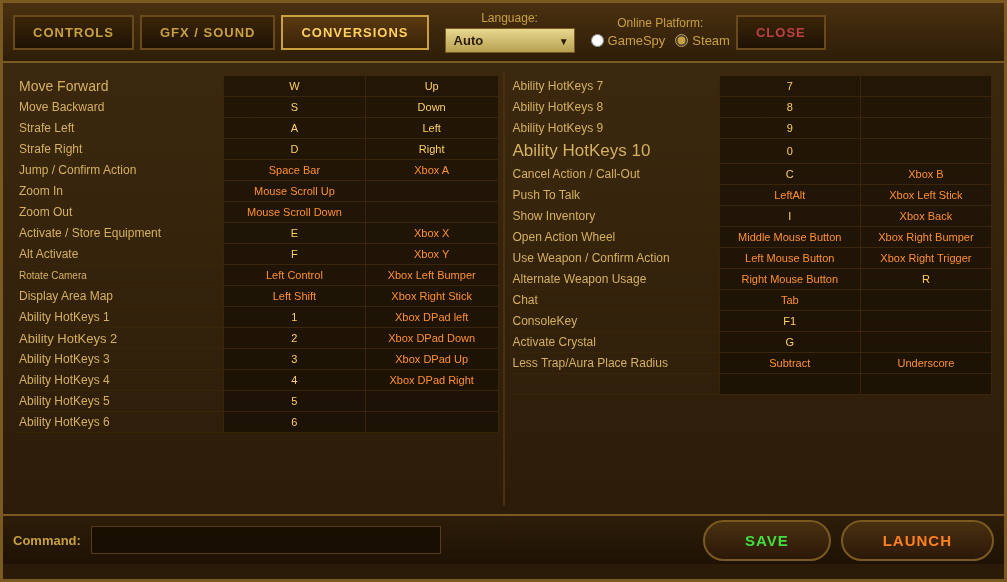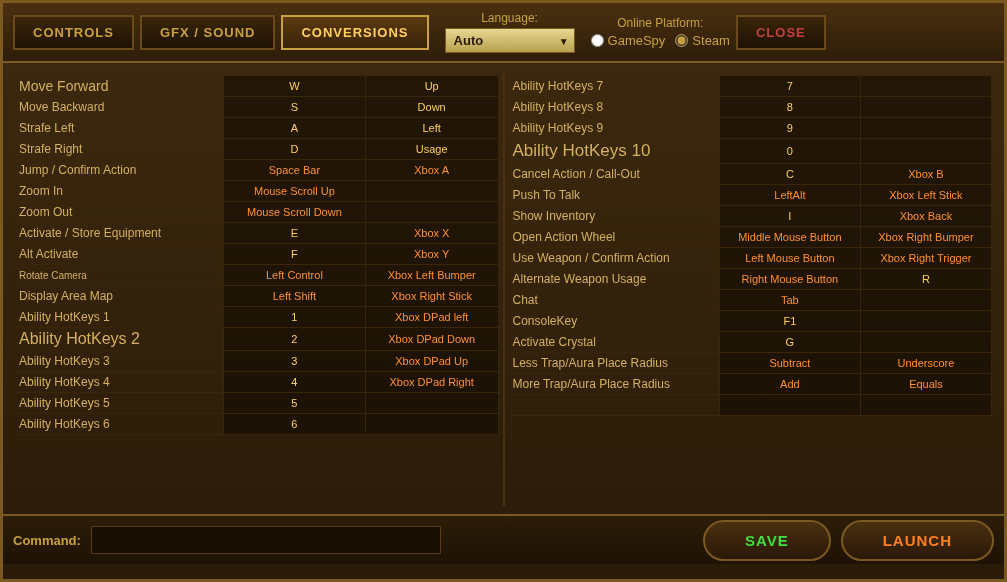--- a/index.html
+++ b/index.html
@@ -298,21 +298,21 @@
                 <td class="k1" style="color: rgb(255, 208, 96);">Down</td>
               </tr>
               <tr style="border-bottom: 1px solid rgb(58, 37, 8);">
                 <td style="color: rgb(212, 176, 96); font-size: 12px; white-space: nowrap; padding-right: 6px;">Strafe Left</td>
                 <td class="k1" style="color: rgb(255, 208, 96);">A</td>
                 <td class="k1" style="color: rgb(255, 208, 96);">Left</td>
               </tr>
               <tr style="border-bottom: 1px solid rgb(58, 37, 8);">
                 <td style="color: rgb(212, 176, 96); font-size: 12px; white-space: nowrap; padding-right: 6px;">Strafe Right</td>
                 <td class="k1" style="color: rgb(255, 208, 96);">D</td>
-                <td class="k1" style="color: rgb(255, 208, 96);">Usage</td>
+                <td class="k1" style="color: rgb(255, 208, 96);">Right</td>
               </tr>
               <tr style="border-bottom: 1px solid rgb(58, 37, 8);">
                 <td style="color: rgb(212, 176, 96); font-size: 12px; white-space: nowrap; padding-right: 6px;">Jump / Confirm Action</td>
                 <td class="k1" style="color: rgb(255, 144, 48);">Space Bar</td>
                 <td class="k1" style="color: rgb(255, 144, 48);">Xbox A</td>
               </tr>
               <tr style="border-bottom: 1px solid rgb(58, 37, 8);">
                 <td style="color: rgb(212, 176, 96); font-size: 12px; white-space: nowrap; padding-right: 6px;">Zoom In</td>
                 <td class="k1" style="color: rgb(255, 144, 48);">Mouse Scroll Up</td>
                 <td class="k1"></td>
@@ -341,21 +341,21 @@
                 <td style="color: rgb(212, 176, 96); font-size: 12px; white-space: nowrap; padding-right: 6px;">Display Area Map</td>
                 <td class="k1" style="color: rgb(255, 144, 48);">Left Shift</td>
                 <td class="k1" style="color: rgb(255, 144, 48);">Xbox Right Stick</td>
               </tr>
               <tr style="border-bottom: 1px solid rgb(58, 37, 8);">
                 <td style="color: rgb(212, 176, 96); font-size: 12px; white-space: nowrap; padding-right: 6px;">Ability HotKeys 1</td>
                 <td class="k1" style="color: rgb(255, 208, 96);">1</td>
                 <td class="k1" style="color: rgb(255, 144, 48);">Xbox DPad left</td>
               </tr>
               <tr style="border-bottom: 1px solid rgb(58, 37, 8);">
-                <td style="color: rgb(212, 176, 96); font-size: 16px; white-space: nowrap; padding-right: 4px;">Ability HotKeys 2</td>
+                <td style="color: rgb(212, 176, 96); font-size: 13px; white-space: nowrap; padding-right: 4px;">Ability HotKeys 2</td>
                 <td class="k1" style="color: rgb(255, 208, 96);">2</td>
                 <td class="k1" style="color: rgb(255, 144, 48);">Xbox DPad Down</td>
               </tr>
               <tr style="border-bottom: 1px solid rgb(58, 37, 8);">
                 <td style="color: rgb(212, 176, 96); font-size: 12px; white-space: nowrap; padding-right: 6px;">Ability HotKeys 3</td>
                 <td class="k1" style="color: rgb(255, 208, 96);">3</td>
                 <td class="k1" style="color: rgb(255, 144, 48);">Xbox DPad Up</td>
               </tr>
               <tr style="border-bottom: 1px solid rgb(58, 37, 8);">
                 <td style="color: rgb(212, 176, 96); font-size: 12px; white-space: nowrap; padding-right: 6px;">Ability HotKeys 4</td>
@@ -443,25 +443,20 @@
               </tr>
               <tr style="border-bottom: 1px solid rgb(58, 37, 8);">
                 <td style="color: rgb(212, 176, 96); font-size: 12px; white-space: nowrap; padding-right: 6px;">Activate Crystal</td>
                 <td class="k1" style="color: rgb(255, 208, 96);">G</td>
                 <td class="k1"></td>
               </tr>
               <tr style="border-bottom: 1px solid rgb(58, 37, 8);">
                 <td style="color: rgb(212, 176, 96); font-size: 12px; white-space: nowrap; padding-right: 6px;">Less Trap/Aura Place Radius</td>
                 <td class="k1" style="color: rgb(255, 144, 48);">Subtract</td>
                 <td class="k1" style="color: rgb(255, 144, 48);">Underscore</td>
-              </tr>
-              <tr style="border-bottom: 1px solid rgb(58, 37, 8);">
-                <td style="color: rgb(212, 176, 96); font-size: 12px; white-space: nowrap; padding-right: 6px;">More Trap/Aura Place Radius</td>
-                <td class="k1" style="color: rgb(255, 144, 48);">Add</td>
-                <td class="k1" style="color: rgb(255, 144, 48);">Equals</td>
               </tr>
               <tr style="border-bottom: 1px solid rgb(58, 37, 8);">
                 <td style="color: rgb(212, 176, 96); font-size: 12px; white-space: nowrap; padding-right: 6px;"></td>
                 <td class="k1"></td>
                 <td class="k1"></td>
               </tr>
             </tbody>
         </table>
       </div>
     </div>

